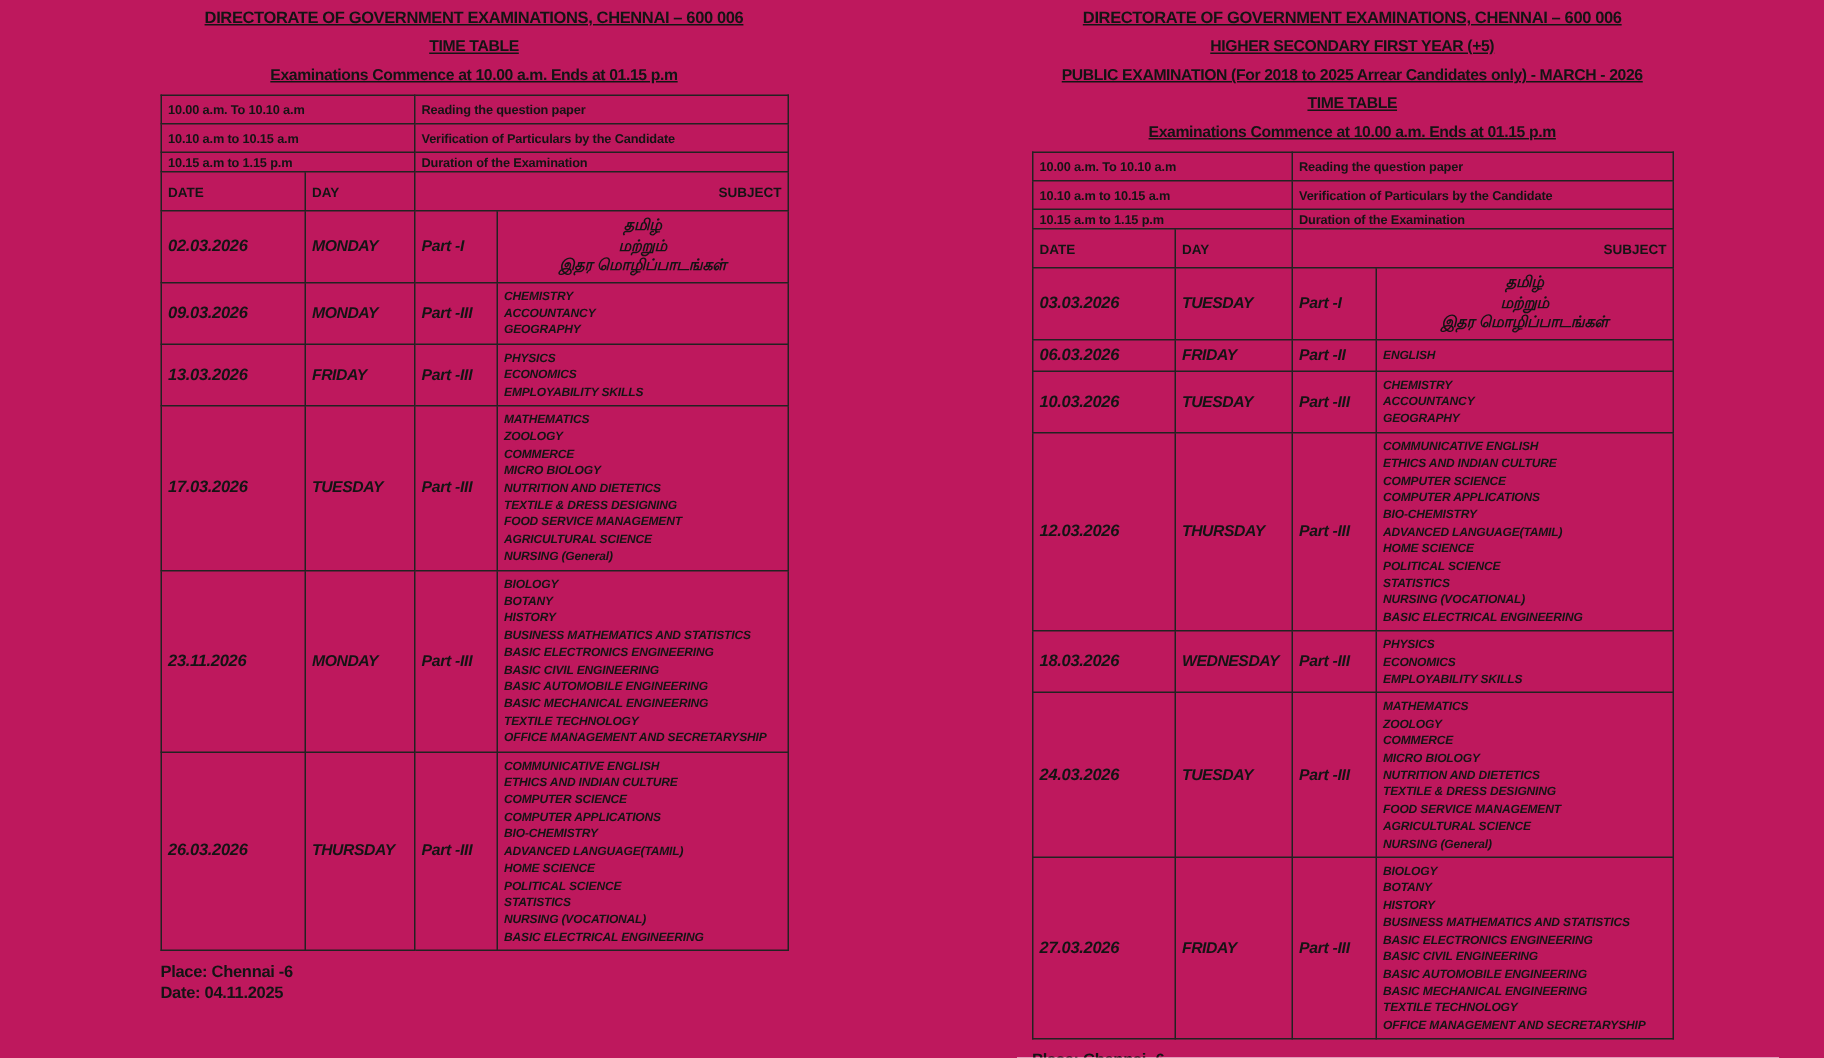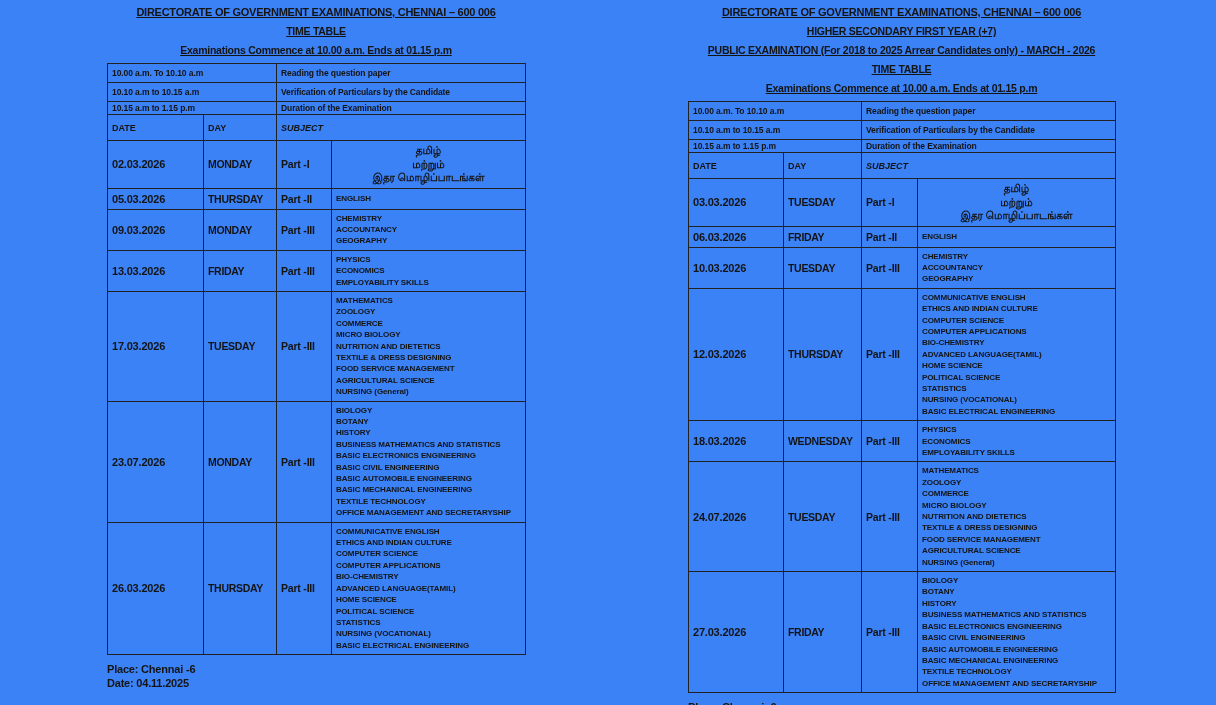--- a/index.html
+++ b/index.html
@@ -1,19 +1,19 @@
 <!DOCTYPE html>
 <html><head>
 <meta charset="utf-8">
 <style>
   * { margin:0; padding:0; box-sizing:border-box; }
   html, body { width:1216px; height:705px; background:#ffffff; overflow:hidden; }
   body { font-family:"Liberation Sans", sans-serif; color:#141414; }
 
-  .page { position:relative; width:1216px; height:705px; background:#3b82f6; }
+  .page { position:relative; width:1216px; height:705px; background:#be185d; }
 
   .sheet { position:absolute; top:6px; }
   .sheet-left  { left:107px; width:418px; }
   .sheet-right { left:688px; width:427px; }
 
   .doc-head { font-weight:bold; }
   .head-line { display:flex; justify-content:center; margin-bottom:7px; }
   .head-line > span {
     white-space:nowrap; text-decoration:underline;
     font-size:10.5px; letter-spacing:-0.25px;
@@ -23,23 +23,23 @@
   table.tt { border-collapse:collapse; width:100%; table-layout:fixed; margin-top:3px; }
   .tt td {
     border:1px solid #222; font-weight:bold; vertical-align:middle;
     padding:1px 4px; overflow:hidden;
   }
 
   tr.info-row td { font-size:8.5px; height:19px; letter-spacing:-0.1px; }
   tr.info-row:nth-child(3) td { height:12px;margin-left:12px; }
 
   tr.col-head-row td { font-size:9px; height:26px; padding:0 4px; }
-  td.c-subject-h { text-align:left;font-style:italic; }
-
-  tr.data-row td { height:21px; }
+  td.c-subject-h { text-align:right; }
+
+  tr.data-row td { height:21px;font-style:italic; }
   td.c-date { font-size:11px; letter-spacing:-0.2px; }
   td.c-day  { font-size:10.5px; letter-spacing:-0.3px; }
   td.c-part { font-size:10.5px; letter-spacing:-0.2px; }
 
   td.c-subjects { padding:3px 4px; }
   .subject-line {
     font-size:8px; line-height:11.4px; letter-spacing:-0.1px; white-space:nowrap;
   }
   td.c-subjects.tamil { text-align:center; }
   td.c-subjects.tamil .subject-line { font-size:10.5px; line-height:13.5px; }
@@ -98,28 +98,20 @@
             <td class="c-date">02.03.2026</td>
             <td class="c-day">MONDAY</td>
             <td class="c-part">Part -I</td>
             <td class="c-subjects tamil">
               <div class="subject-line">தமிழ்</div>
               <div class="subject-line">மற்றும்</div>
               <div class="subject-line">இதர மொழிப்பாடங்கள்</div>
             </td>
           </tr>
           <tr class="data-row">
-            <td class="c-date">05.03.2026</td>
-            <td class="c-day">THURSDAY</td>
-            <td class="c-part">Part -II</td>
-            <td class="c-subjects">
-              <div class="subject-line">ENGLISH</div>
-            </td>
-          </tr>
-          <tr class="data-row">
             <td class="c-date">09.03.2026</td>
             <td class="c-day">MONDAY</td>
             <td class="c-part">Part -III</td>
             <td class="c-subjects">
               <div class="subject-line">CHEMISTRY</div>
               <div class="subject-line">ACCOUNTANCY</div>
               <div class="subject-line">GEOGRAPHY</div>
             </td>
           </tr>
           <tr class="data-row">
@@ -142,21 +134,21 @@
               <div class="subject-line">COMMERCE</div>
               <div class="subject-line">MICRO BIOLOGY</div>
               <div class="subject-line">NUTRITION AND DIETETICS</div>
               <div class="subject-line">TEXTILE &amp; DRESS DESIGNING</div>
               <div class="subject-line">FOOD SERVICE MANAGEMENT</div>
               <div class="subject-line">AGRICULTURAL SCIENCE</div>
               <div class="subject-line">NURSING (General)</div>
             </td>
           </tr>
           <tr class="data-row">
-            <td class="c-date">23.07.2026</td>
+            <td class="c-date">23.11.2026</td>
             <td class="c-day">MONDAY</td>
             <td class="c-part">Part -III</td>
             <td class="c-subjects">
               <div class="subject-line">BIOLOGY</div>
               <div class="subject-line">BOTANY</div>
               <div class="subject-line">HISTORY</div>
               <div class="subject-line">BUSINESS MATHEMATICS AND STATISTICS</div>
               <div class="subject-line">BASIC ELECTRONICS ENGINEERING</div>
               <div class="subject-line">BASIC CIVIL ENGINEERING</div>
               <div class="subject-line">BASIC AUTOMOBILE ENGINEERING</div>
@@ -193,21 +185,21 @@
 
     </footer>
   </section>
 
   <section class="sheet sheet-right">
     <header class="doc-head">
       <div class="head-line main">
           <span>DIRECTORATE OF GOVERNMENT EXAMINATIONS, CHENNAI – 600 006</span>
         </div>
       <div class="head-line">
-          <span>HIGHER SECONDARY FIRST YEAR (+7)</span>
+          <span>HIGHER SECONDARY FIRST YEAR (+5)</span>
         </div>
       <div class="head-line">
           <span>PUBLIC EXAMINATION (For 2018 to 2025 Arrear Candidates only) - MARCH - 2026</span>
         </div>
       <div class="head-line">
           <span>TIME TABLE</span>
         </div>
       <div class="head-line">
           <span>Examinations Commence at 10.00 a.m. Ends at 01.15 p.m</span>
         </div>
@@ -287,21 +279,21 @@
             <td class="c-date">18.03.2026</td>
             <td class="c-day">WEDNESDAY</td>
             <td class="c-part">Part -III</td>
             <td class="c-subjects">
               <div class="subject-line">PHYSICS</div>
               <div class="subject-line">ECONOMICS</div>
               <div class="subject-line">EMPLOYABILITY SKILLS</div>
             </td>
           </tr>
           <tr class="data-row">
-            <td class="c-date">24.07.2026</td>
+            <td class="c-date">24.03.2026</td>
             <td class="c-day">TUESDAY</td>
             <td class="c-part">Part -III</td>
             <td class="c-subjects">
               <div class="subject-line">MATHEMATICS</div>
               <div class="subject-line">ZOOLOGY</div>
               <div class="subject-line">COMMERCE</div>
               <div class="subject-line">MICRO BIOLOGY</div>
               <div class="subject-line">NUTRITION AND DIETETICS</div>
               <div class="subject-line">TEXTILE &amp; DRESS DESIGNING</div>
               <div class="subject-line">FOOD SERVICE MANAGEMENT</div>

